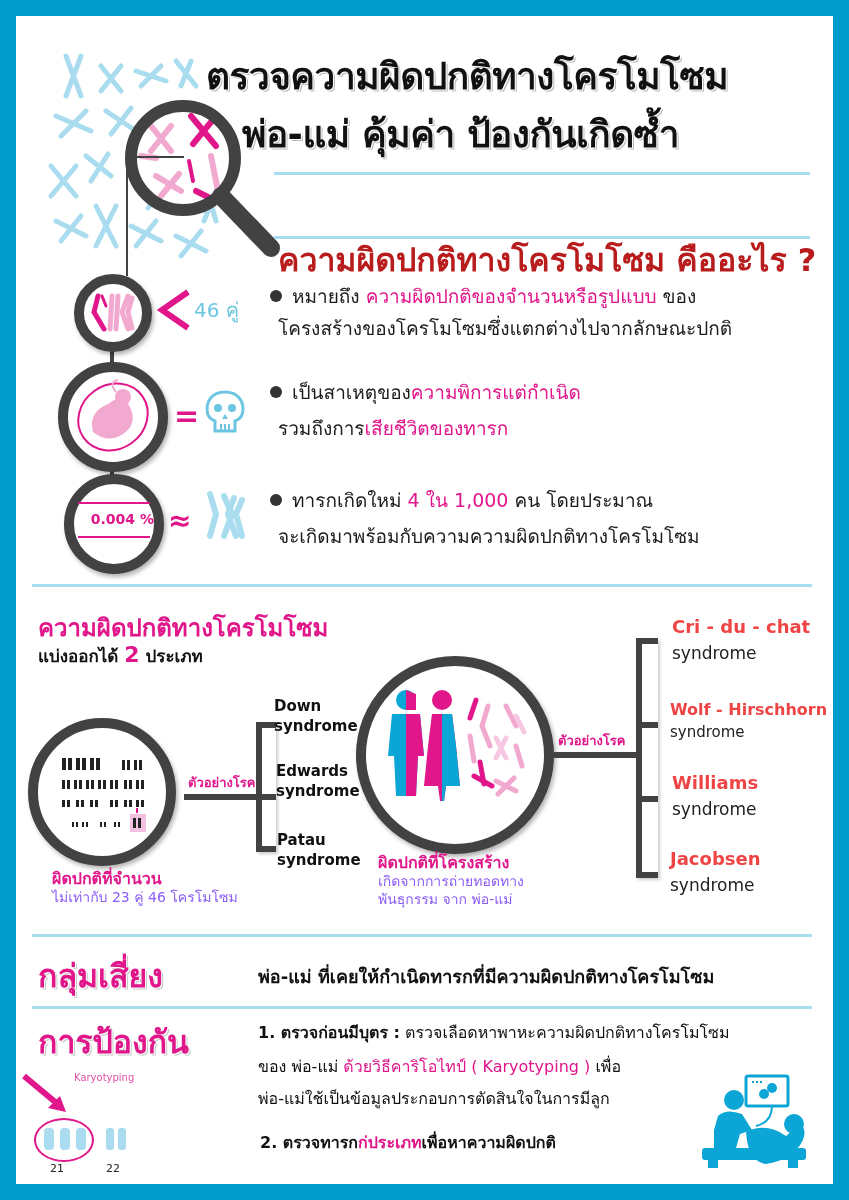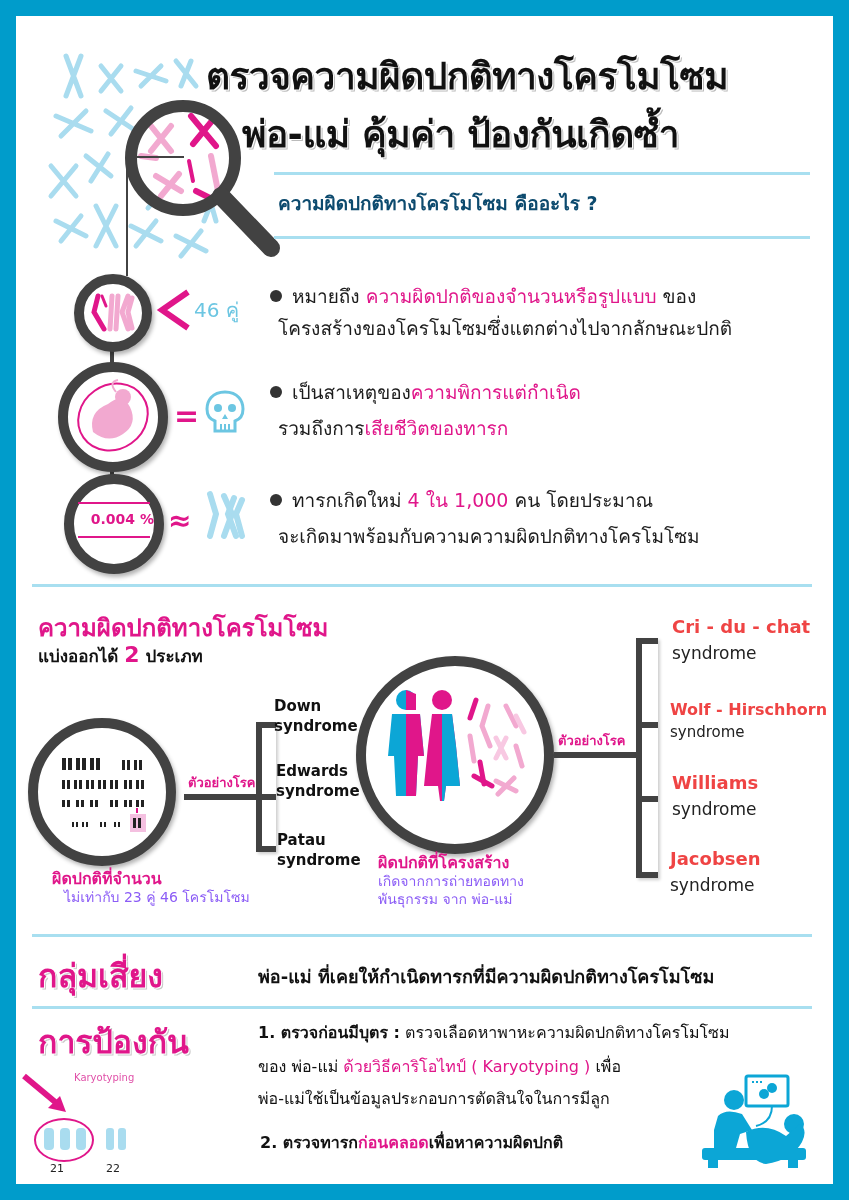--- a/index.html
+++ b/index.html
@@ -5,21 +5,21 @@
   * { margin:0; padding:0; box-sizing:border-box; }
   html, body { width:849px; height:1200px; overflow:hidden; }
   body { background:#009ccb; font-family:"DejaVu Sans", sans-serif; position:relative; }
   .page { position:absolute; left:16px; top:16px; width:817px; height:1168px; background:#fff; }
   .abs { position:absolute; }
   .pink { color:#e0168a; }
   .blue { color:#6cc6e2; }
   .hline { position:absolute; height:3px; background:#a8dff0; }
   .title { font-weight:bold; font-size:37px; color:#111; letter-spacing:-0.5px; white-space:nowrap;
            text-shadow: 1px 1px 0 #fff, 2px 2px 0 #bbb; }
-  .subhead { font-weight:bold; font-size:19px; color:#0c4a6e; white-space:nowrap; }
+  .subhead { font-weight:bold; font-size:32px; color:#b91c1c; white-space:nowrap;margin-top:46px; }
   .body-text { font-size:19px; color:#1c1c1c; white-space:nowrap; line-height:36px; }
   .bullet { display:inline-block; width:12px; height:12px; background:#333; border-radius:50%; margin-right:10px; vertical-align:middle; position:relative; top:-2px; }
   .ring { position:absolute; border:10px solid #424242; border-radius:50%; background:#fff; box-shadow:2px 3px 4px rgba(0,0,0,0.3); }
   .vconn { position:absolute; width:4px; background:#424242; }
   .bracket { position:absolute; border:6px solid #424242; border-right:none; box-shadow:2px 2px 3px rgba(0,0,0,0.2); }
   .tick { position:absolute; height:6px; background:#424242; }
   .syn-b { font-weight:bold; font-size:15px; color:#111; line-height:20px; white-space:nowrap; }
   .syn-b-lg { font-weight:bold; font-size:18px; color:#ef4444; white-space:nowrap; }
   .syn-n { font-size:17px; color:#222; white-space:nowrap; }
   .caption-pink { font-weight:bold; font-size:16px; color:#e0168a; white-space:nowrap; }
@@ -219,21 +219,21 @@
   <div class="abs syn-b" style="left:260px;top:745px;">
     <div>Edwards</div>
     <div>syndrome</div>
   </div>
   <div class="abs syn-b" style="left:261px;top:814px;">
     <div>Patau</div>
     <div>syndrome</div>
   </div>
 
   <div class="abs caption-pink" style="left:36px;top:850px;">ผิดปกติที่จำนวน</div>
-  <div class="abs caption" style="left:36px;top:872px;margin-left:12px;">ไม่เท่ากับ 23 คู่ 46 โครโมโซม</div>
+  <div class="abs caption" style="left:36px;top:872px;">ไม่เท่ากับ 23 คู่ 46 โครโมโซม</div>
 
   <div class="ring" style="left:340px;top:640px;width:198px;height:198px;">
     <svg width="178" height="178">
 
       <g>
         <circle cx="40" cy="34" r="10" fill="#0ca6d6"></circle>
         <path d="M26 48 L54 48 L58 90 L52 90 L50 130 L30 130 L28 90 L22 90Z" fill="#0ca6d6"></path>
         <path d="M40 24 L50 28 L50 44 L40 44Z M40 48 L54 48 L58 90 L52 90 L50 130 L40 130Z" fill="#e0168a"></path>
       </g>
 
@@ -318,21 +318,21 @@
   </div>
 
   <div class="abs" style="left:242px;top:1004px;font-size:16px;color:#111;white-space:nowrap;">
     <span style="font-weight:bold;">1. ตรวจก่อนมีบุตร :</span><span> ตรวจเลือดหาพาหะความผิดปกติทางโครโมโซม</span>
   </div>
   <div class="abs" style="left:242px;top:1038px;font-size:16px;color:#111;white-space:nowrap;">
     <span>ของ พ่อ-แม่  </span><span class="pink">ด้วยวิธีคาริโอไทป์ ( Karyotyping )</span><span> เพื่อ</span>
   </div>
   <div class="abs" style="left:242px;top:1070px;font-size:16px;color:#111;white-space:nowrap;">พ่อ-แม่ใช้เป็นข้อมูลประกอบการตัดสินใจในการมีลูก</div>
   <div class="abs" style="left:244px;top:1114px;font-size:16px;font-weight:bold;color:#111;white-space:nowrap;">
-    <span>2. ตรวจทารก</span><span class="pink">ก่อนคลอด</span><span>เพื่อหาความผิดปกติ</span>
+    <span>2. ตรวจทารก</span><span class="pink">ก่ประเภท</span><span>เพื่อหาความผิดปกติ</span>
   </div>
 
   <svg class="abs" style="left:680px;top:1058px;" width="120" height="100">
     <rect x="50" y="2" width="42" height="30" rx="2" fill="#fff" stroke="#0ca6d6" stroke-width="3"></rect>
     <circle cx="68" cy="20" r="5" fill="#0ca6d6"></circle>
       <circle cx="76" cy="14" r="5" fill="#0ca6d6"></circle>
     <path d="M56 8 L66 8" stroke="#0ca6d6" stroke-width="2" stroke-dasharray="2 2"></path>
     <path d="M76 32 Q76 48 60 52" stroke="#0ca6d6" stroke-width="2" fill="none"></path>
     <circle cx="38" cy="26" r="10" fill="#0ca6d6"></circle>
     <circle cx="98" cy="50" r="10" fill="#0ca6d6"></circle>

